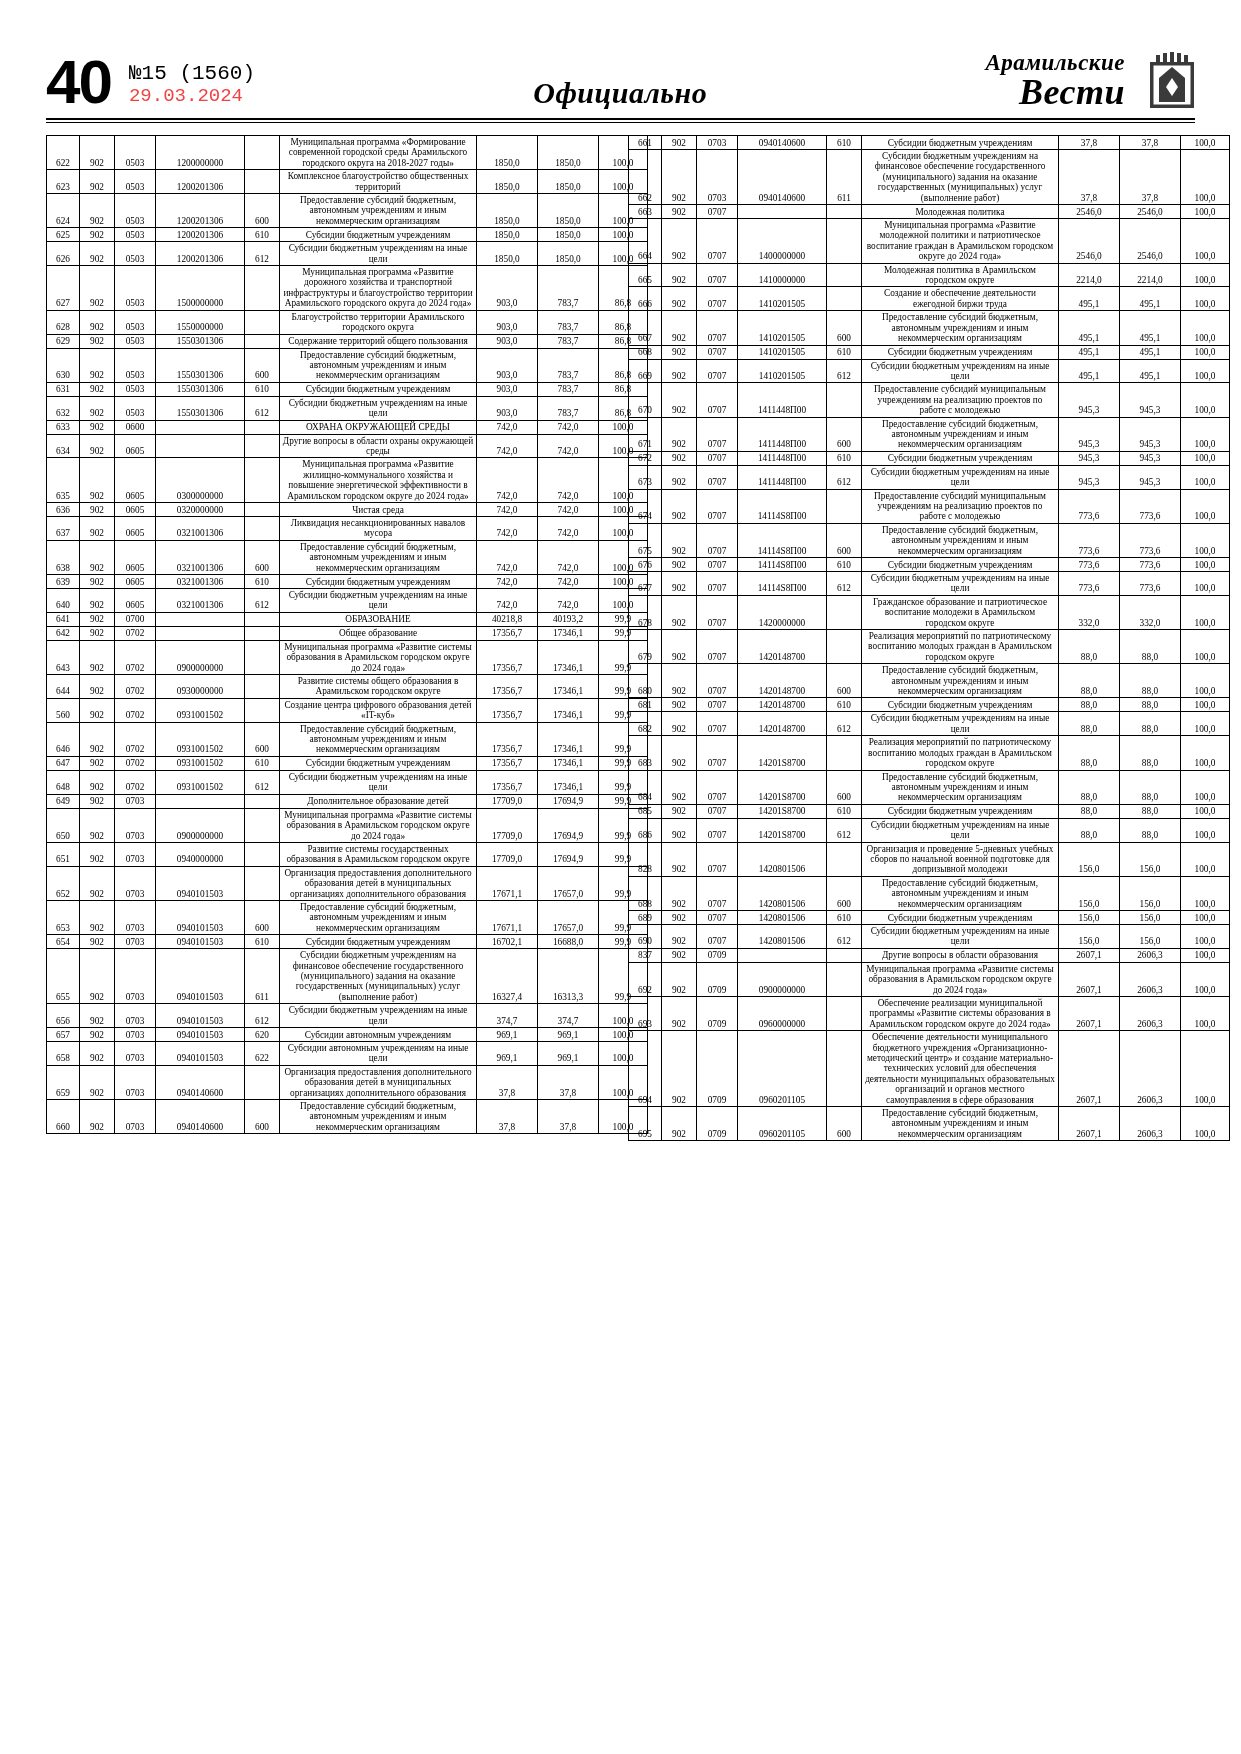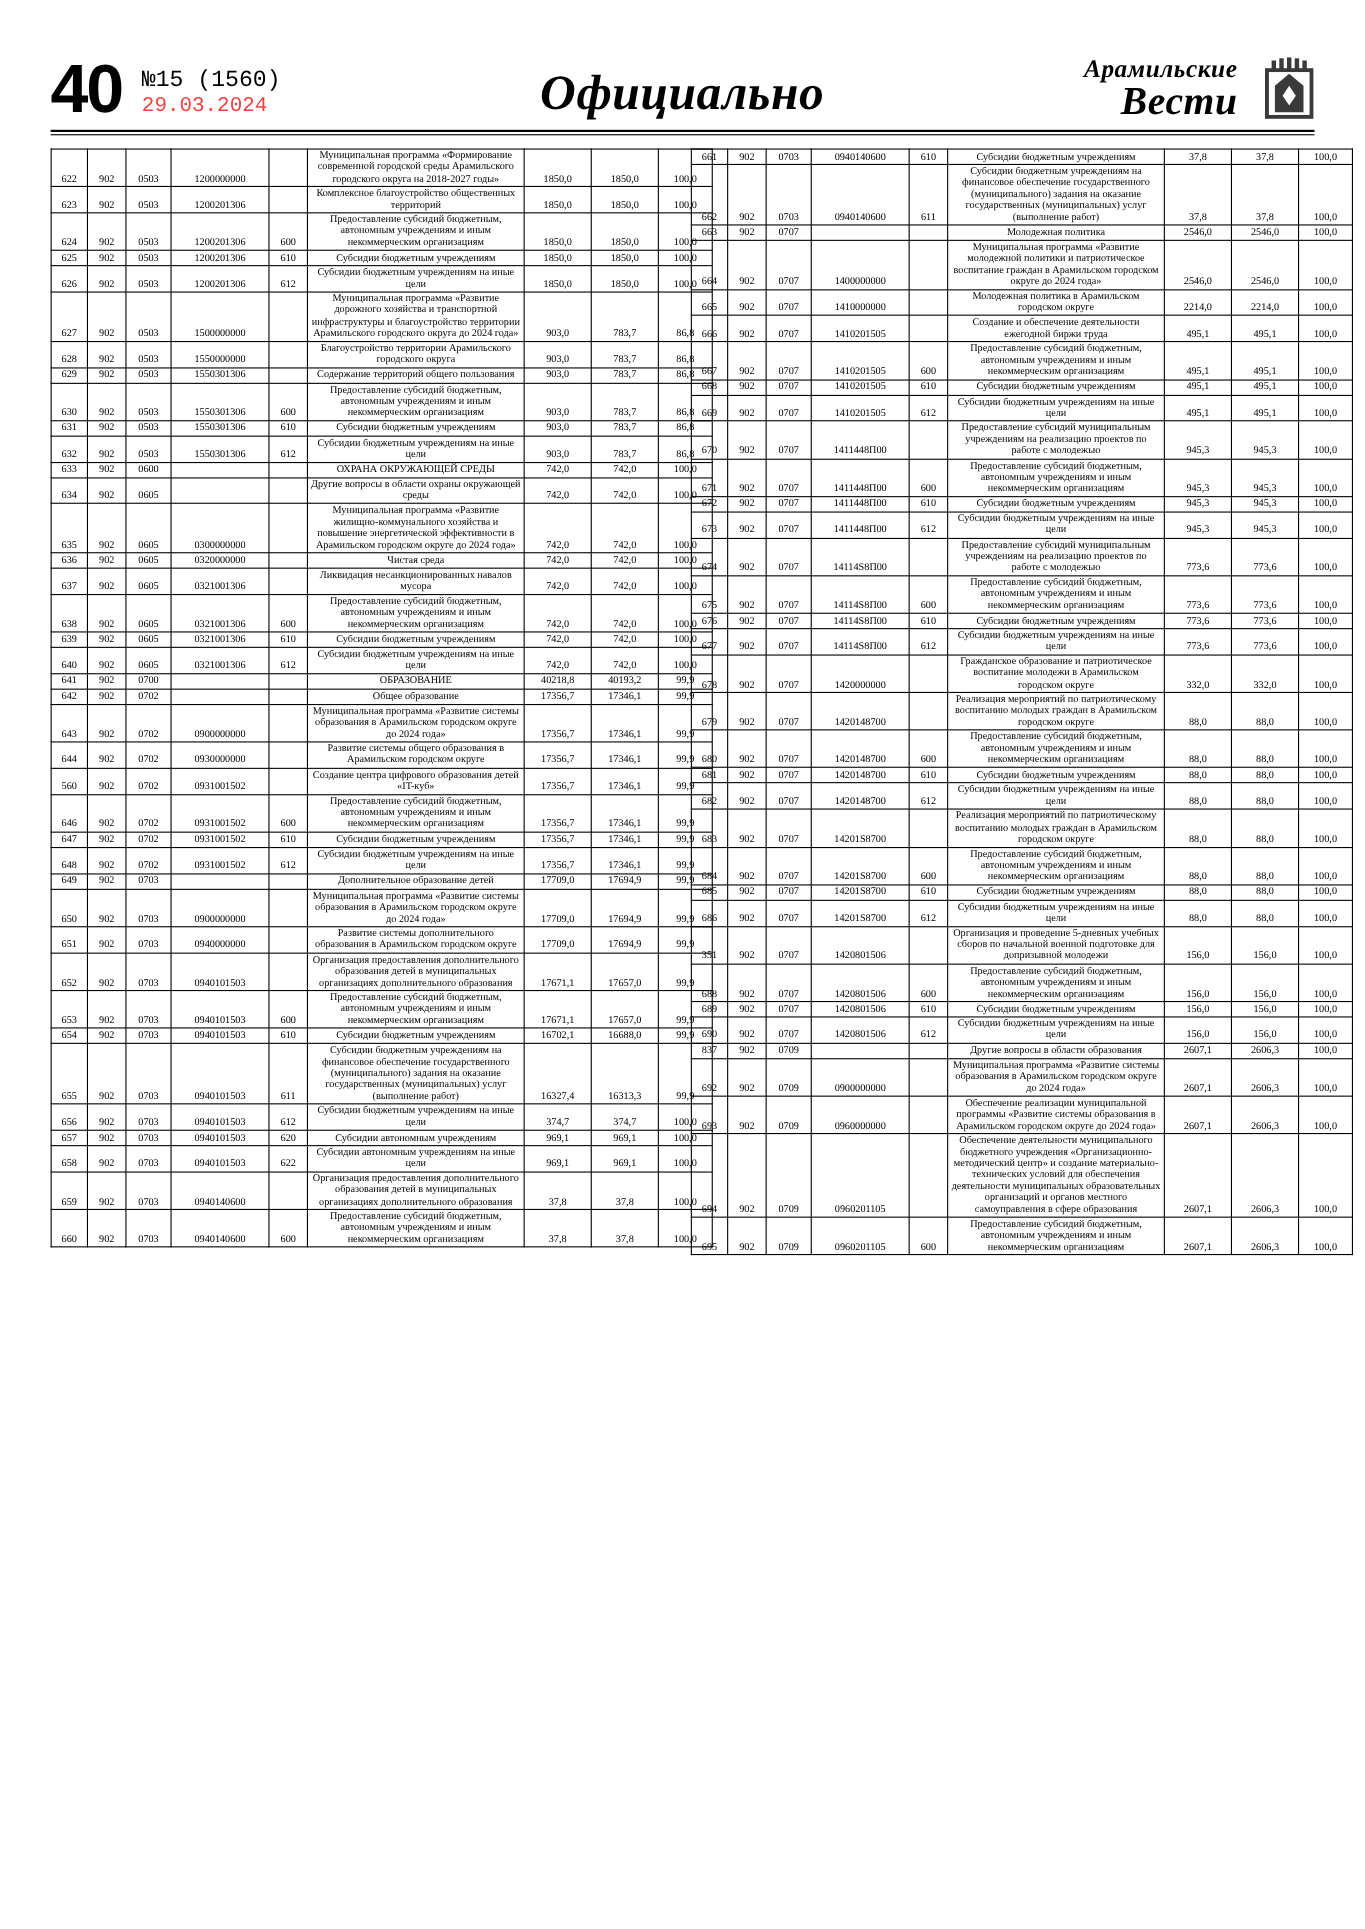--- a/index.html
+++ b/index.html
@@ -52,21 +52,21 @@
   .issue-date {
     font-size: 19px;
     color: #ef4444;
   }
   .official-title {
     flex: 1;
     text-align: center;
     font-family: "Liberation Serif", serif;
     font-style: italic;
     font-weight: bold;
-    font-size: 45px;
+    font-size: 30px;
     padding-bottom: 2px;
     letter-spacing: 0.5px;
   }
   .brand {
     display: flex;
     align-items: flex-end;
     gap: 24px;
     padding-bottom: 2px;
     justify-content: space-between;
   }
@@ -495,21 +495,21 @@
               <td class="c-plan">17709,0</td>
               <td class="c-fact">17694,9</td>
               <td class="c-pct">99,9</td>
             </tr>
             <tr>
               <td class="c-num">651</td>
               <td class="c-vedom">902</td>
               <td class="c-razdel">0703</td>
               <td class="c-target">0940000000</td>
               <td class="c-vid"></td>
-              <td class="c-name">Развитие системы дополнительного образования в Арамильском городском округе</td>
+              <td class="c-name">Развитие системы государственных образования в Арамильском городском округе</td>
               <td class="c-plan">17709,0</td>
               <td class="c-fact">17694,9</td>
               <td class="c-pct">99,9</td>
             </tr>
             <tr>
               <td class="c-num">652</td>
               <td class="c-vedom">902</td>
               <td class="c-razdel">0703</td>
               <td class="c-target">0940101503</td>
               <td class="c-vid"></td>
@@ -892,21 +892,21 @@
               <td class="c-vedom">902</td>
               <td class="c-razdel">0707</td>
               <td class="c-target">14201S8700</td>
               <td class="c-vid">612</td>
               <td class="c-name">Субсидии бюджетным учреждениям на иные цели</td>
               <td class="c-plan">88,0</td>
               <td class="c-fact">88,0</td>
               <td class="c-pct">100,0</td>
             </tr>
             <tr>
-              <td class="c-num">351</td>
+              <td class="c-num">828</td>
               <td class="c-vedom">902</td>
               <td class="c-razdel">0707</td>
               <td class="c-target">1420801506</td>
               <td class="c-vid"></td>
               <td class="c-name">Организация и проведение 5-дневных учебных сборов по начальной военной подготовке для допризывной молодежи</td>
               <td class="c-plan">156,0</td>
               <td class="c-fact">156,0</td>
               <td class="c-pct">100,0</td>
             </tr>
             <tr>

